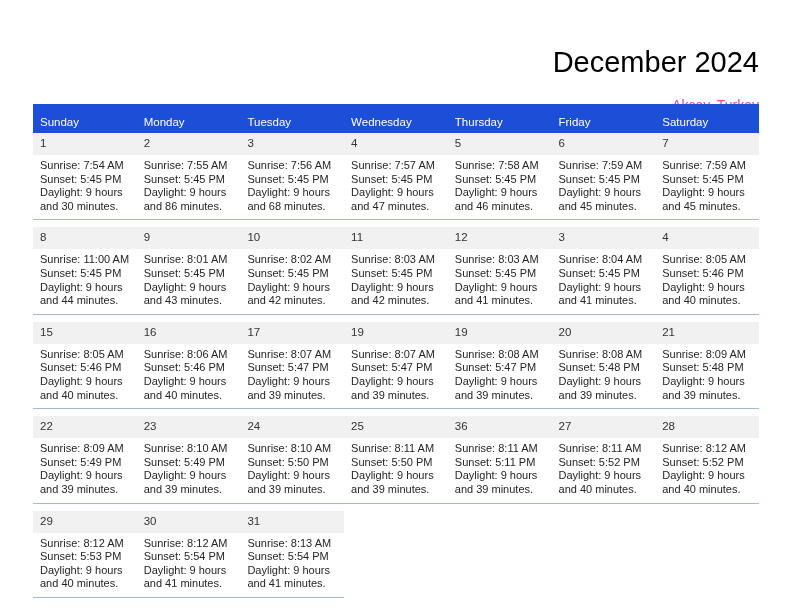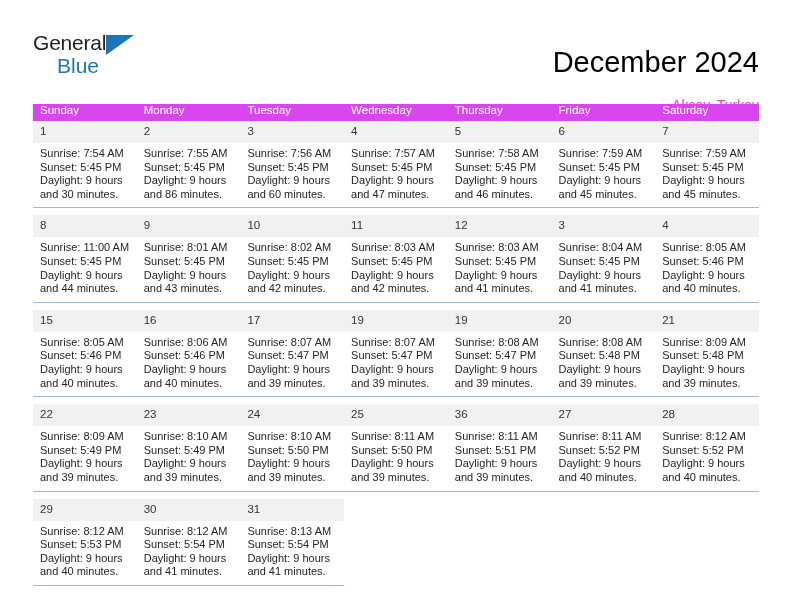--- a/index.html
+++ b/index.html
@@ -90,26 +90,26 @@
     width: 726px;
   }
   table.cal {
     border-collapse: collapse;
     table-layout: fixed;
     width: 726px;
   }
   table.cal col { width: 103.71px; }
 
   thead th {
-    background: #d946ef;
+    background: #1d4ed8;
     color: #ffffff;
     font-weight: normal;
     font-size: 11.5px;
     text-align: left;
-    padding: 0 0 4px 7px;
+    padding: 12px 0 4px 7px;
     height: 13px;
     line-height: 13px;
     border: none;
   }
 
   td.day {
     vertical-align: top;
     padding: 0;
     border: none;
     height: 81px;
@@ -145,25 +145,20 @@
     background: #ffffff;
   }
 </style>
 </head>
 <body>
 
 <div class="page">
 
   <div class="header">
 
-    <div class="brand">
-      <span class="brand-general">General</span>
-      <span class="brand-tri"></span>
-      <span class="brand-blue">Blue</span>
-    </div>
 
     <div class="title-block">
       <div class="cal-title">December 2024</div>
       <div class="cal-subtitle">Akcay, Turkey</div>
     </div>
 
   </div>
 
   <div class="cal-wrap">
     <table class="cal">
@@ -206,21 +201,21 @@
                 <div>Daylight: 9 hours</div>
                 <div>and 86 minutes.</div>
               </div>
             </td>
             <td class="day filled">
               <div class="daynum">3</div>
               <div class="details">
                 <div>Sunrise: 7:56 AM</div>
                 <div>Sunset: 5:45 PM</div>
                 <div>Daylight: 9 hours</div>
-                <div>and 60 minutes.</div>
+                <div>and 68 minutes.</div>
               </div>
             </td>
             <td class="day filled">
               <div class="daynum">4</div>
               <div class="details">
                 <div>Sunrise: 7:57 AM</div>
                 <div>Sunset: 5:45 PM</div>
                 <div>Daylight: 9 hours</div>
                 <div>and 47 minutes.</div>
               </div>
@@ -444,21 +439,21 @@
                 <div>Sunrise: 8:11 AM</div>
                 <div>Sunset: 5:50 PM</div>
                 <div>Daylight: 9 hours</div>
                 <div>and 39 minutes.</div>
               </div>
             </td>
             <td class="day filled">
               <div class="daynum">36</div>
               <div class="details">
                 <div>Sunrise: 8:11 AM</div>
-                <div>Sunset: 5:51 PM</div>
+                <div>Sunset: 5:11 PM</div>
                 <div>Daylight: 9 hours</div>
                 <div>and 39 minutes.</div>
               </div>
             </td>
             <td class="day filled">
               <div class="daynum">27</div>
               <div class="details">
                 <div>Sunrise: 8:11 AM</div>
                 <div>Sunset: 5:52 PM</div>
                 <div>Daylight: 9 hours</div>

